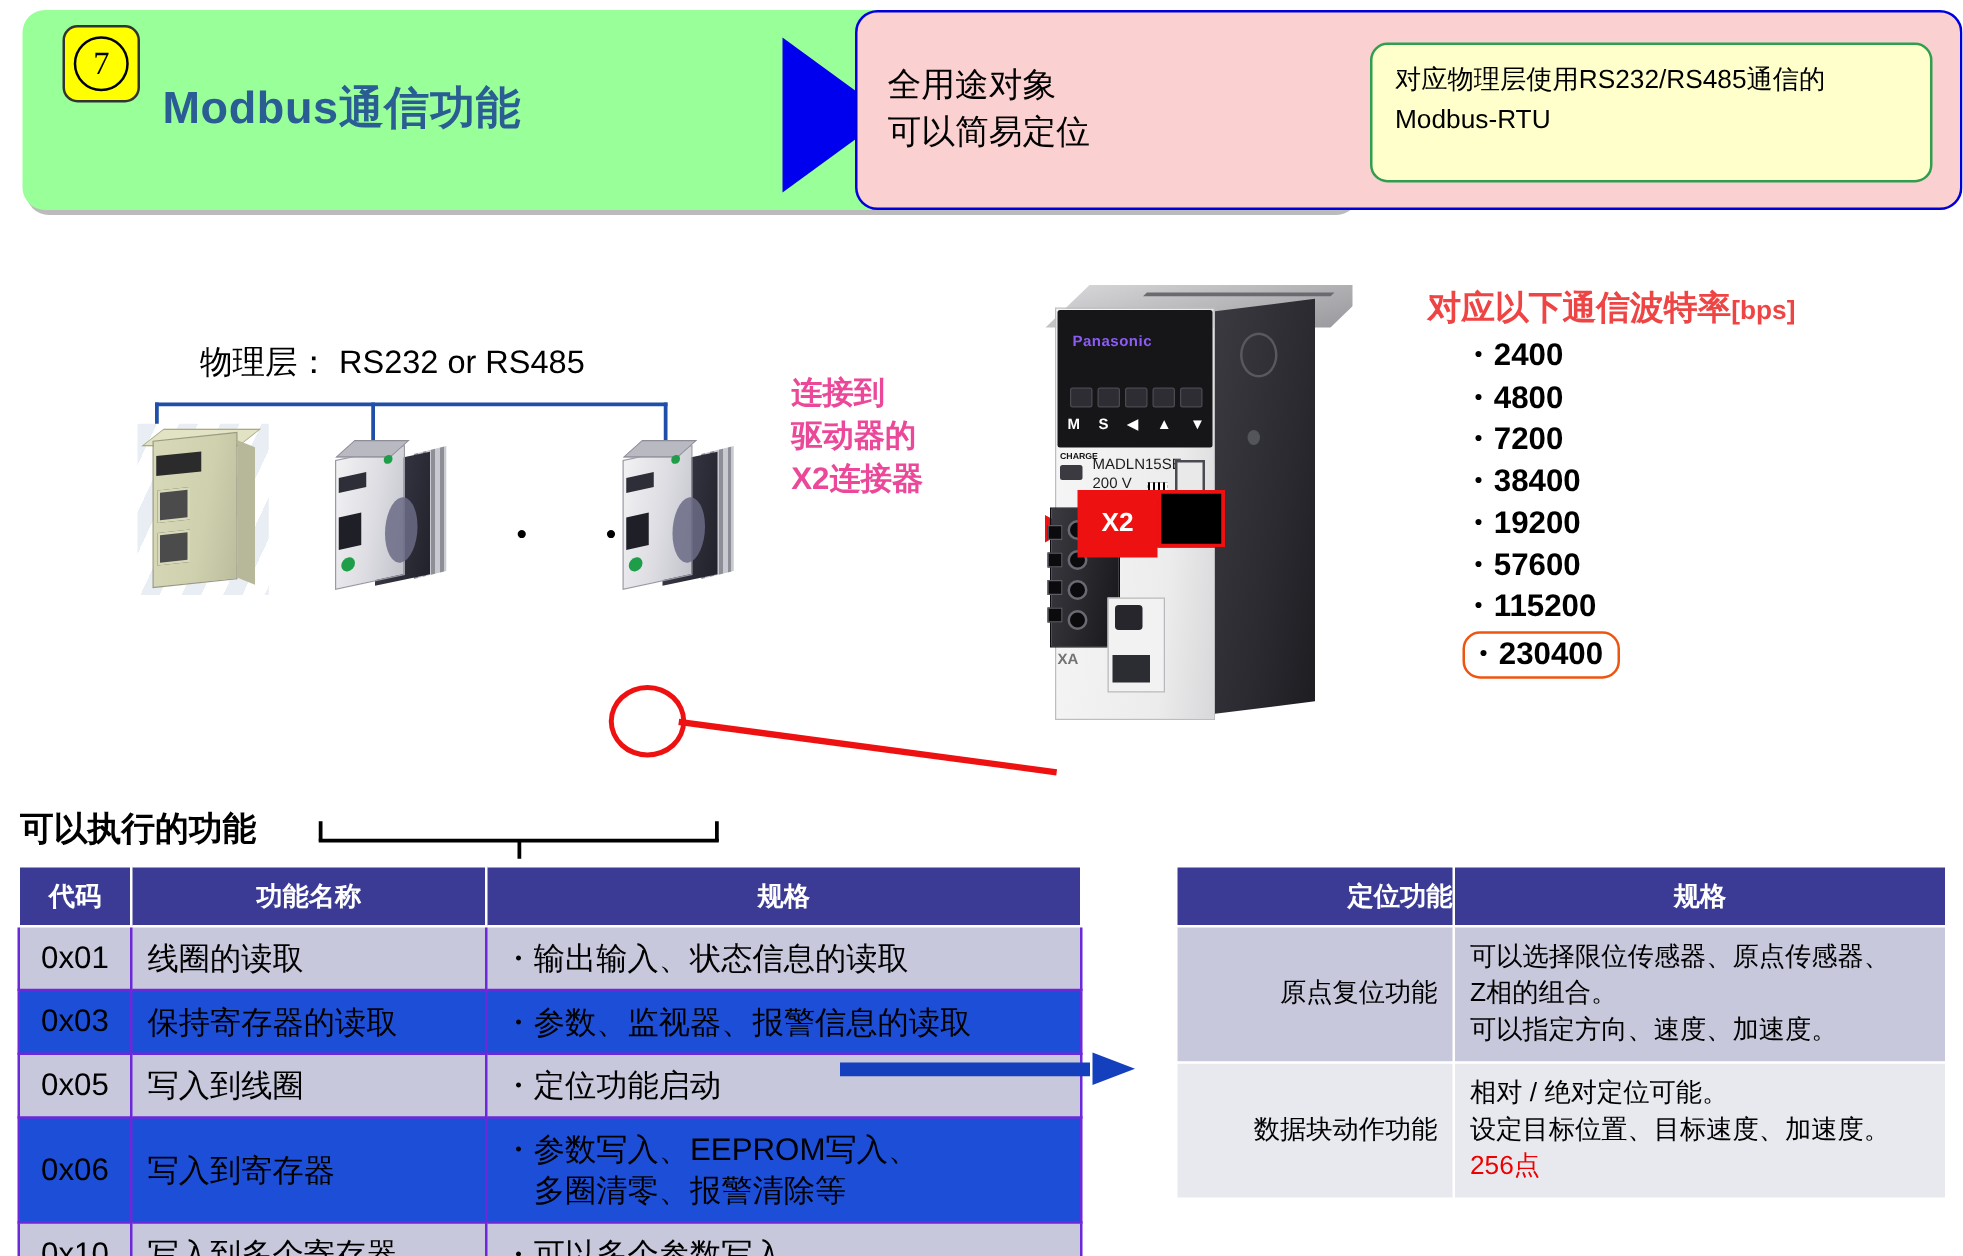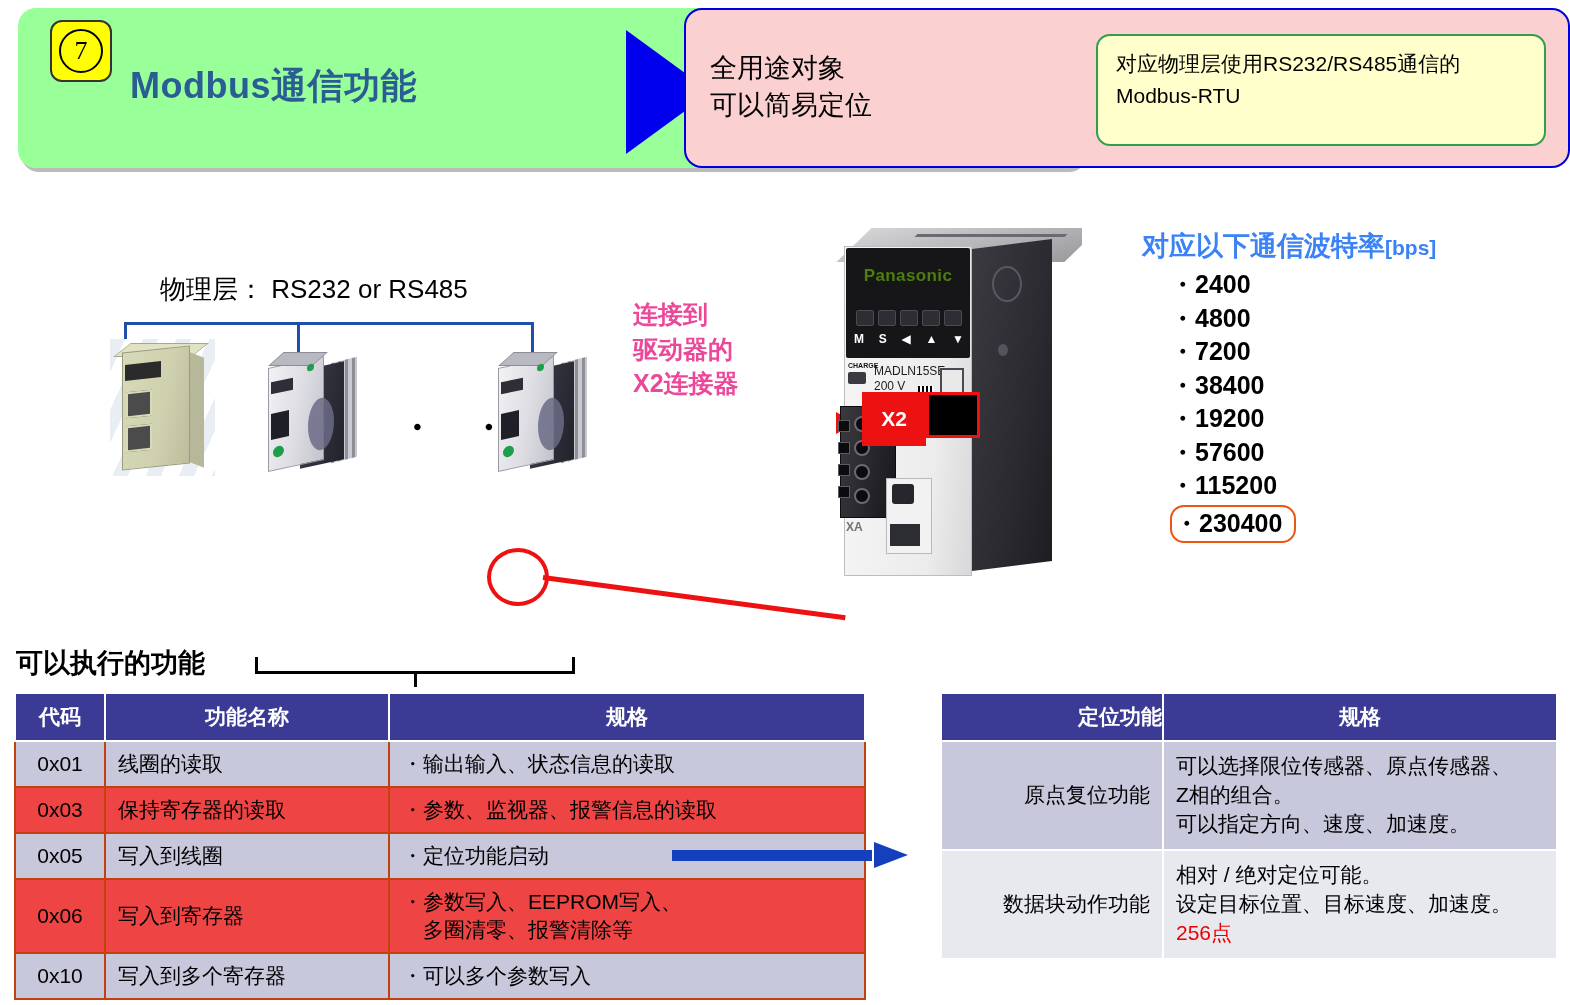--- a/index.html
+++ b/index.html
@@ -149,22 +149,22 @@
   .ph-top { position:absolute; left:22px; top:0px; width:228px; height:34px;
             background: linear-gradient(160deg,#d4d4d6,#9c9ca0); transform: skewX(-46deg); }
   .ph-topline{ position:absolute; left:84px; top:6px; width:150px; height:3px; background:#6a6a70; transform: skewX(-46deg);}
   .ph-front { position:absolute; left:12px; top:18px; width:128px; height:330px;
               background: linear-gradient(95deg,#f6f6f7 0%,#ececed 70%,#d8d8da 100%); border:1px solid #bdbdc0;}
   .ph-side  { position:absolute; left:140px; top:16px; width:80px; height:322px;
               background: linear-gradient(100deg,#3a3a40 0%,#2a2a30 60%,#1d1d22 100%); transform: skewY(-7deg); }
   .ph-side-c1{ position:absolute; left:160px; top:38px; width:30px; height:36px; border:2px solid #585860; border-radius:50%; }
   .ph-side-c2{ position:absolute; left:166px; top:116px; width:10px; height:12px; background:#54545c; border-radius:50%;}
   .ph-black { position:absolute; left:14px; top:20px; width:124px; height:110px; background:#161619; border-radius:2px;}
-  .ph-brand { position:absolute; left:26px; top:38px; width:100px; text-align:center;
-              color:#4d7c0f; font-size:17px; font-weight:bold; letter-spacing:.4px;}
+  .ph-brand { position:absolute; left:26px; top:38px; width:100px; 
+              color:#8b5cf6; font-size:12px; font-weight:bold; letter-spacing:.4px;}
   .ph-btn  { position:absolute; top:82px; width:18px; height:16px; background:#2d2d33; border:1px solid #4a4a52; border-radius:2px;}
   .ph-keys { position:absolute; left:22px; top:104px; width:110px; display:flex; justify-content:space-between;
              color:#fff; font-size:12px; font-weight:bold;}
   .ph-charge{ position:absolute; left:16px; top:134px; font-size:7px; font-weight:bold; color:#111;}
   .ph-chbox{ position:absolute; left:16px; top:144px; width:18px; height:12px; background:#3a3a40; border-radius:2px;}
   .ph-model{ position:absolute; left:42px; top:136px; font-size:12px; color:#1c1c1c; line-height:1.25;}
   .ph-qr   { position:absolute; left:86px; top:158px; width:16px; height:16px;
              background: repeating-linear-gradient(90deg,#000 0 2px,#fff 2px 4px),
                          repeating-linear-gradient(0deg,#000 0 2px,transparent 2px 4px);}
   .ph-x1box{ position:absolute; left:108px; top:140px; width:24px; height:34px; background:#e9e9ea; border:2px solid #4a4a52;}
@@ -176,45 +176,45 @@
   .ph-xa   { position:absolute; left:14px; top:292px; font-size:12px; font-weight:bold; color:#737373; }
   .ph-lower{ position:absolute; left:54px; top:250px; width:46px; height:76px; background:#f2f2f3; border:1px solid #b9b9bd;}
   .ph-lowc { position:absolute; left:60px; top:256px; width:22px; height:20px; background:#26262c; border-radius:3px;}
   .ph-lowd { position:absolute; left:58px; top:296px; width:30px; height:22px; background:#2c2c33;}
   .x2-tag  { position:absolute; left:862px; top:212px; width:64px; height:54px; background:#ee1111;
              color:#fff; font-size:21px; font-weight:bold; display:flex; align-items:center; justify-content:center;}
   .x2-blk  { position:absolute; left:926px; top:212px; width:54px; height:46px; background:#000; border:3px solid #ee1111;}
 
   
   .baud { position:absolute; left:1142px; top:228px; }
-  .baud-title { font-size: 27px; font-weight: bold; color:#3b82f6; white-space:nowrap;}
+  .baud-title { font-size: 27px; font-weight: bold; color:#ef4444; white-space:nowrap;}
   .baud-title small { font-size: 21px; }
   .baud ul { list-style:none; margin-top: 4px; margin-left: 28px; }
   .baud li { font-size: 25px; font-weight: bold; color:#000; line-height: 1.34; }
   .baud li::before { content:"・"; }
   .baud li.highlight {
     display:inline-block; border:2.5px solid #ee5511; border-radius: 14px;
     padding: 0 12px 1px 2px; margin-top: 2px;
   }
 
   
   .sec-title { position:absolute; left:16px; top:645px; font-size:27px; font-weight:bold; color:#000;}
 
   
   table { border-collapse: collapse; }
   .tbl-left { position:absolute; left:14px; top:692px; width:852px; }
   .tbl-left th {
     background:#3b3b96; color:#fff; font-size:21px; font-weight:bold;
     padding: 9px 0; border: 2px solid #ffffff;
   }
   .tbl-left td {
-    font-size: 21px; color:#000; padding: 8px 12px; border: 2px solid #c2410c; vertical-align: middle;
+    font-size: 25px; color:#000; padding: 8px 12px; border: 2px solid #6d28d9; vertical-align: middle;
   }
   .tbl-left tr.r-dark td { background:#c7c8db; }
-  .tbl-left tr.r-light td { background:#ef4444; }
+  .tbl-left tr.r-light td { background:#1d4ed8; }
   .tbl-left .c-code { width: 90px; text-align:center; font-family:"Liberation Sans", sans-serif; }
   .tbl-left .c-name { width: 284px; }
   .tbl-left .c-spec { }
 
   .tbl-right { position:absolute; left:940px; top:692px; width: 618px; }
   .tbl-right th {
     background:#3b3b96; color:#fff; font-size:21px; font-weight:bold;
     padding: 9px 0; border: 2px solid #ffffff;
   }
   .tbl-right td { font-size:21px; color:#000; padding: 10px 12px; border:2px solid #ffffff; vertical-align: middle; line-height:1.38;}

